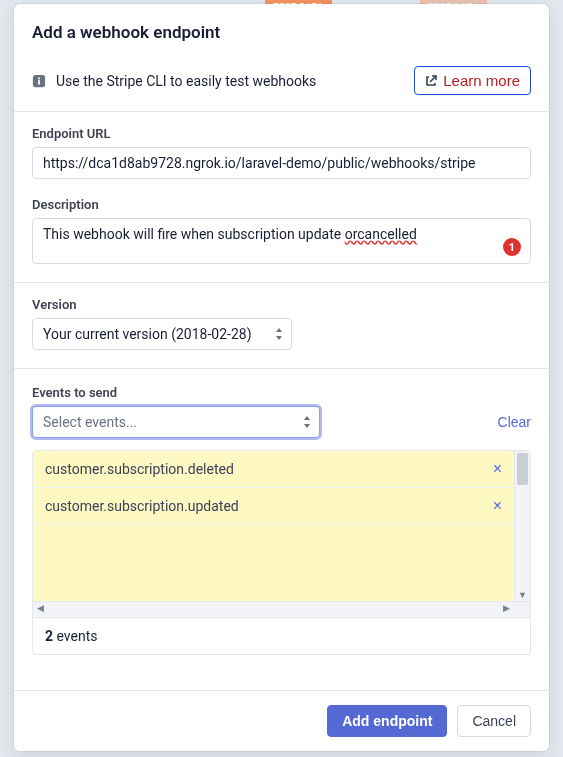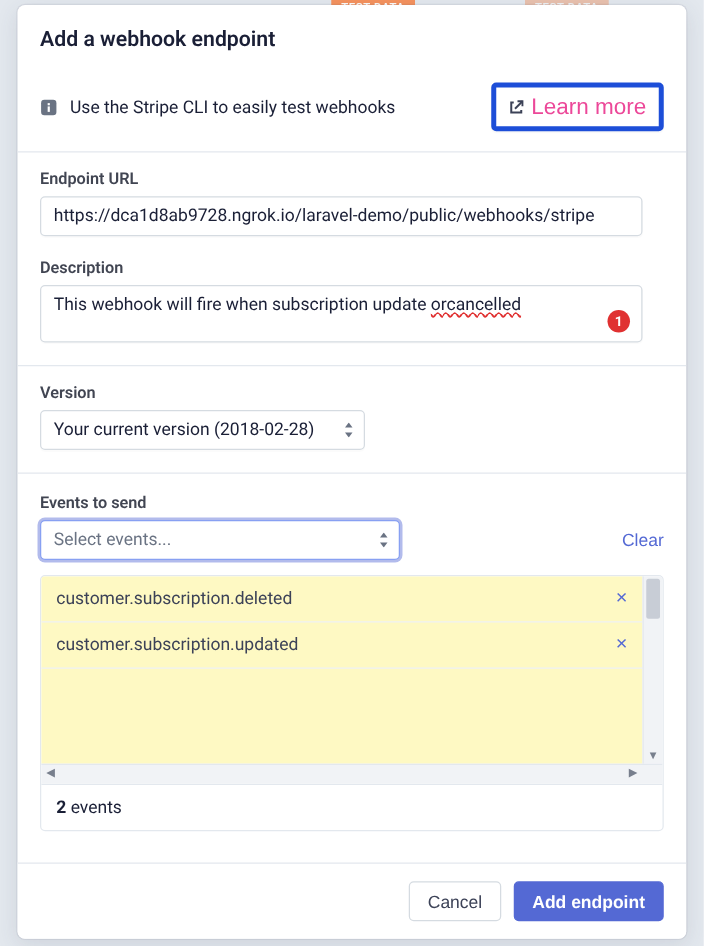--- a/index.html
+++ b/index.html
@@ -51,30 +51,30 @@
     justify-content: space-between;
     padding: 14px 18px 16px 18px;
     border-bottom: 1px solid #e3e8ee;
   }
   .tip-left { display: flex; align-items: center; gap: 10px; }
   .tip-text { font-size: 14px; color: #1a1f36; text-align: center; }
   .learn-btn {
     display: inline-flex;
     align-items: center;
     gap: 6px;
-    border: 4px solid #1d4ed8;
+    border: 1px solid #1d4ed8;
     background: #fff;
     padding: 5px 10px;
     border-radius: 4px;
-    font-size: 18px;
-    color: #ec4899;
+    font-size: 15px;
+    color: #b91c1c;
     cursor: pointer;
     box-shadow: 0 1px 1px rgba(0,0,0,0.03);
   }
-  .field-block { padding: 14px 35px 4px 18px; }
+  .field-block { padding: 14px 18px 4px 18px; }
   .field-block.bordered { border-bottom: 1px solid #e3e8ee; padding-bottom: 18px; }
   .label { font-size: 13px; font-weight: 600; color: #414552; margin-bottom: 6px; display:block;}
   .text-input, .textarea, .select {
     width: 100%;
     border: 1px solid #d5dbe1;
     border-radius: 4px;
     padding: 7px 10px;
     font-size: 14px;
     color: #1a1f36;
     font-family: inherit;
@@ -309,17 +309,17 @@
         <span class="h-arrow" style="left:4px">◀</span>
         <span class="h-arrow" style="right:20px">▶</span>
       </div>
       <div class="count-row">
         <b>2</b><span>  events</span>
       </div>
     </div>
   </div>
 
   <div class="footer">
+    <button class="btn primary">Add endpoint</button>
     <button class="btn">Cancel</button>
-    <button class="btn primary">Add endpoint</button>
   </div>
 
 </div>
 
 </body></html>

